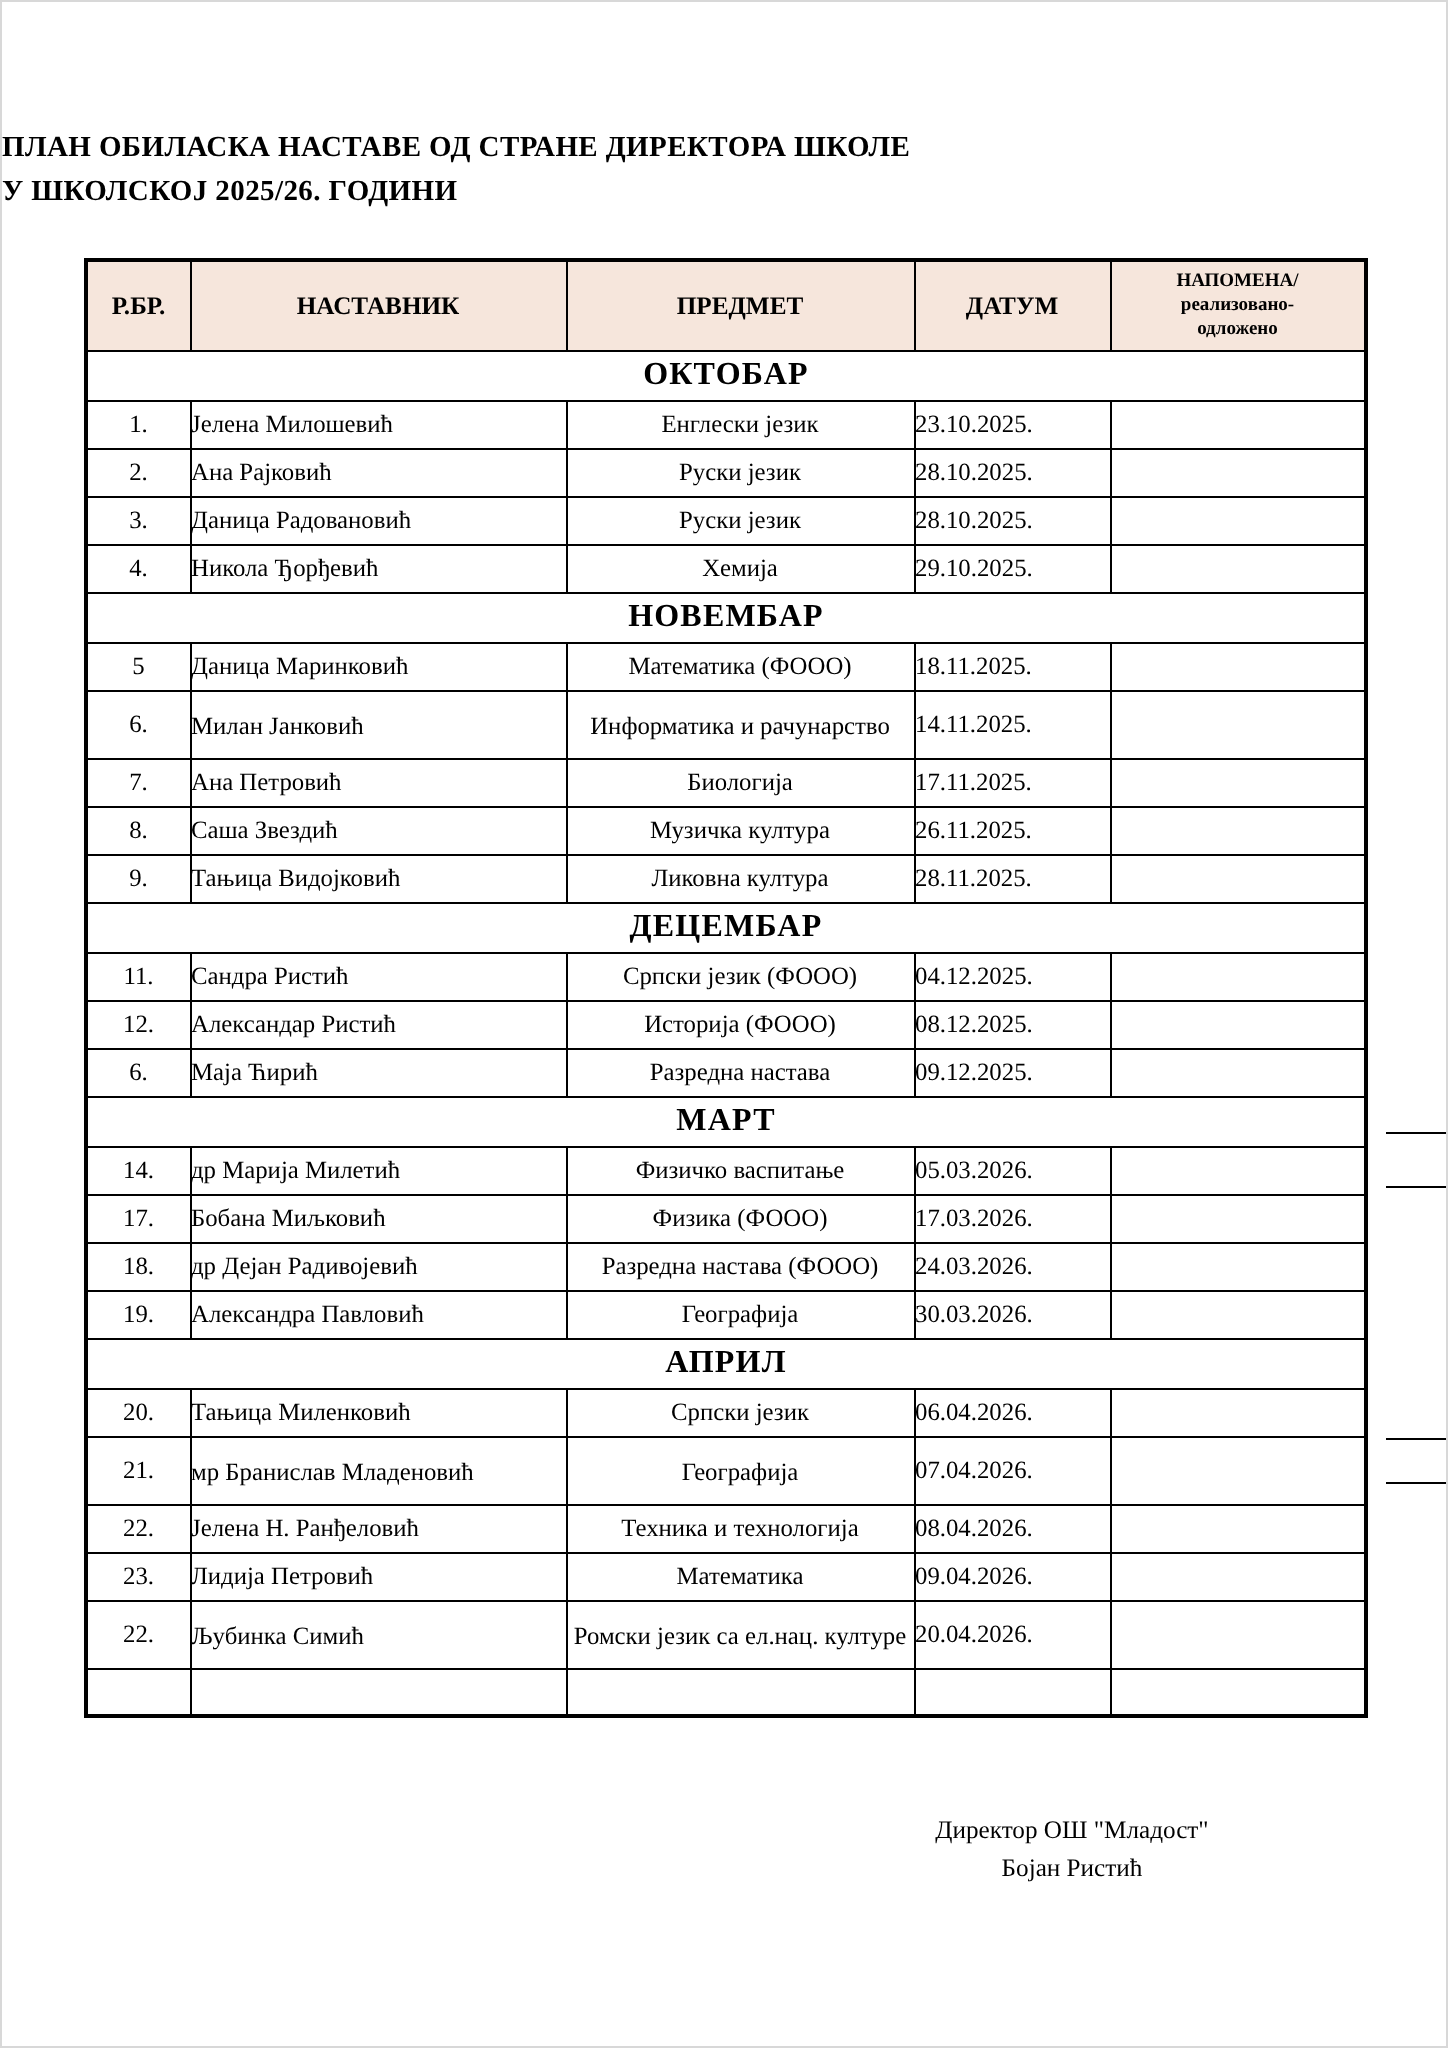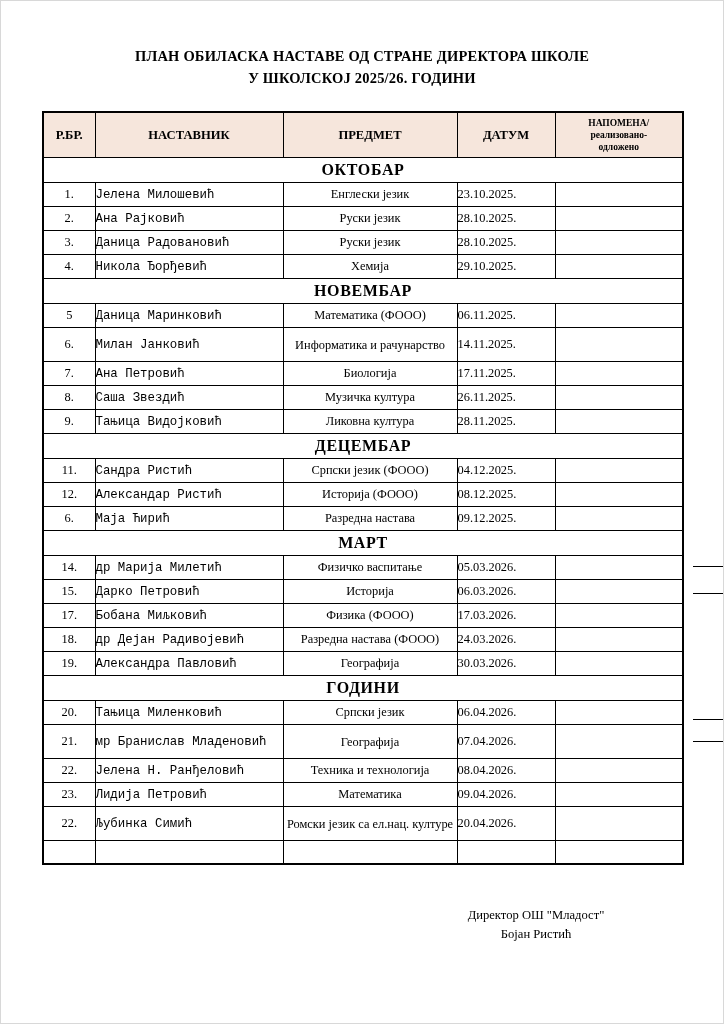--- a/index.html
+++ b/index.html
@@ -18,22 +18,22 @@
   .page {
     position: absolute;
     left: 0; top: 0;
     width: 724px;
     height: 1024px;
     border: 1px solid #d8d8d8;
     box-sizing: border-box;
     background: #fff;
   }
   .title-block {
-    margin-top: 44px;
-    text-align: center;
+    margin-top: 62px;
+    text-align: left;
   }
   .title-line {
     font-weight: bold;
     font-size: 14.5px;
     letter-spacing: 0.2px;
     line-height: 22px;
   }
   .table-wrap {
     margin: 22px auto 0 auto;
     width: 640px;
@@ -68,21 +68,20 @@
   td.num {
     text-align: center;
     width: 52px;
     height: 23px;
     vertical-align: middle;
   }
   td.teacher {
     padding-left: 8px;
     width: 188px;
     vertical-align: middle;
-    font-family: Liberation Mono, monospace;
   }
   td.subject {
     padding-left: 8px;
     width: 172px;
     vertical-align: middle;
     text-align: center;
   }
   td.date {
     text-align: left;
     width: 98px;
@@ -185,21 +184,21 @@
             <td class="date">29.10.2025.</td>
             <td class="note"></td>
           </tr>
           <tr class="month">
             <td colspan="5">НОВЕМБАР</td>
           </tr>
           <tr class="data">
             <td class="num">5</td>
             <td class="teacher">Даница Маринковић</td>
             <td class="subject">Математика (ФООО)</td>
-            <td class="date">06.11.2025.</td>
+            <td class="date">18.11.2025.</td>
             <td class="note"></td>
           </tr>
           <tr class="data tall">
             <td class="num">6.</td>
             <td class="teacher">
               <div class="two-line">Милан Јанковић</div>
             </td>
             <td class="subject">
               <div class="two-line">Информатика и рачунарство</div>
             </td>
@@ -255,27 +254,20 @@
             <td colspan="5">МАРТ</td>
           </tr>
           <tr class="data">
             <td class="num">14.</td>
             <td class="teacher">др Марија Милетић</td>
             <td class="subject">Физичко васпитање</td>
             <td class="date">05.03.2026.</td>
             <td class="note"></td>
           </tr>
           <tr class="data">
-            <td class="num">15.</td>
-            <td class="teacher">Дарко Петровић</td>
-            <td class="subject">Историја</td>
-            <td class="date">06.03.2026.</td>
-            <td class="note"></td>
-          </tr>
-          <tr class="data">
             <td class="num">17.</td>
             <td class="teacher">Бобана Миљковић</td>
             <td class="subject">Физика (ФООО)</td>
             <td class="date">17.03.2026.</td>
             <td class="note"></td>
           </tr>
           <tr class="data">
             <td class="num">18.</td>
             <td class="teacher">др Дејан Радивојевић</td>
             <td class="subject">Разредна настава (ФООО)</td>
@@ -283,21 +275,21 @@
             <td class="note"></td>
           </tr>
           <tr class="data">
             <td class="num">19.</td>
             <td class="teacher">Александра Павловић</td>
             <td class="subject">Географија</td>
             <td class="date">30.03.2026.</td>
             <td class="note"></td>
           </tr>
           <tr class="month">
-            <td colspan="5">ГОДИНИ</td>
+            <td colspan="5">АПРИЛ</td>
           </tr>
           <tr class="data">
             <td class="num">20.</td>
             <td class="teacher">Тањица Миленковић</td>
             <td class="subject">Српски језик</td>
             <td class="date">06.04.2026.</td>
             <td class="note"></td>
           </tr>
           <tr class="data tall">
             <td class="num">21.</td>

